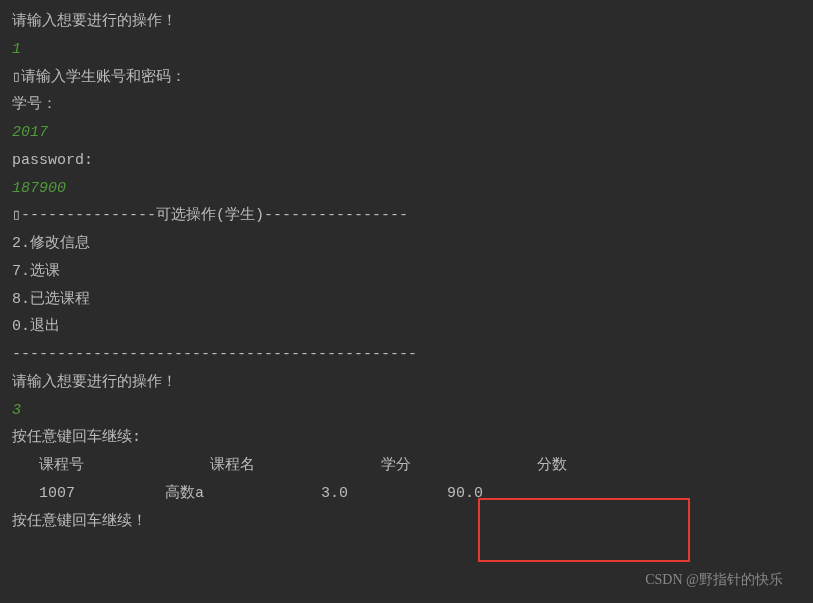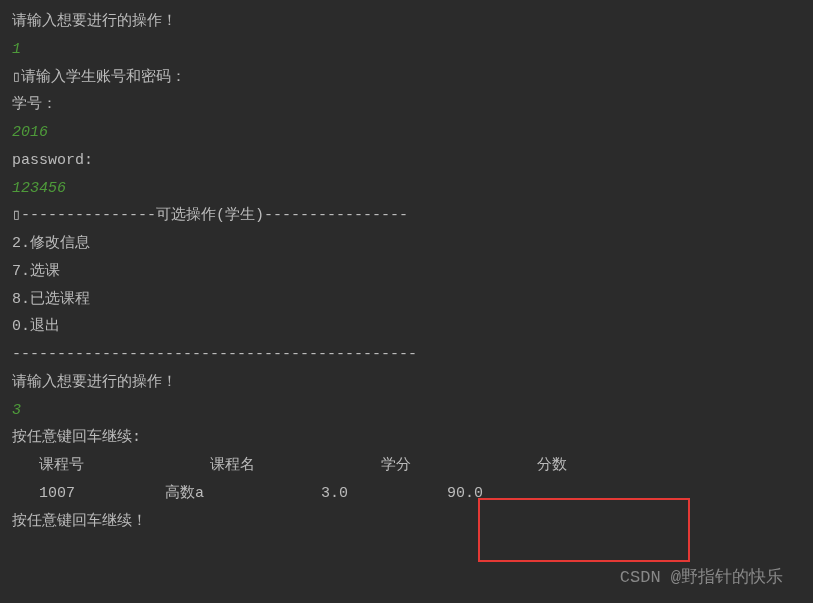--- a/index.html
+++ b/index.html
@@ -28,37 +28,37 @@
     .highlight-box {
       position: absolute;
       border: 2px solid #e53935;
       pointer-events: none;
     }
     .watermark {
       position: absolute;
       bottom: 10px;
       right: 30px;
       color: #888888;
-      font-size: 17px;
-      font-family: Liberation Mono, monospace;
+      font-size: 14px;
+      font-family: Liberation Serif, serif;
     }
     .table-row {
       white-space: pre;
     }
   </style>
 </head>
 <body>
 
 <div class="line">请输入想要进行的操作！</div>
 <div class="line user-input">1</div>
 <div class="line">▯请输入学生账号和密码：</div>
 <div class="line">学号：</div>
-<div class="line user-input">2016</div>
+<div class="line user-input">2017</div>
 <div class="line">password:</div>
-<div class="line user-input">123456</div>
+<div class="line user-input">187900</div>
 <div class="line">▯---------------可选操作(学生)----------------</div>
 <div class="line">2.修改信息</div>
 <div class="line">7.选课</div>
 <div class="line">8.已选课程</div>
 <div class="line">0.退出</div>
 <div class="line">---------------------------------------------</div>
 <div class="line">请输入想要进行的操作！</div>
 <div class="line user-input">3</div>
 <div class="line">按任意键回车继续:</div>
 <div class="table-row">   课程号              课程名              学分              分数</div>

